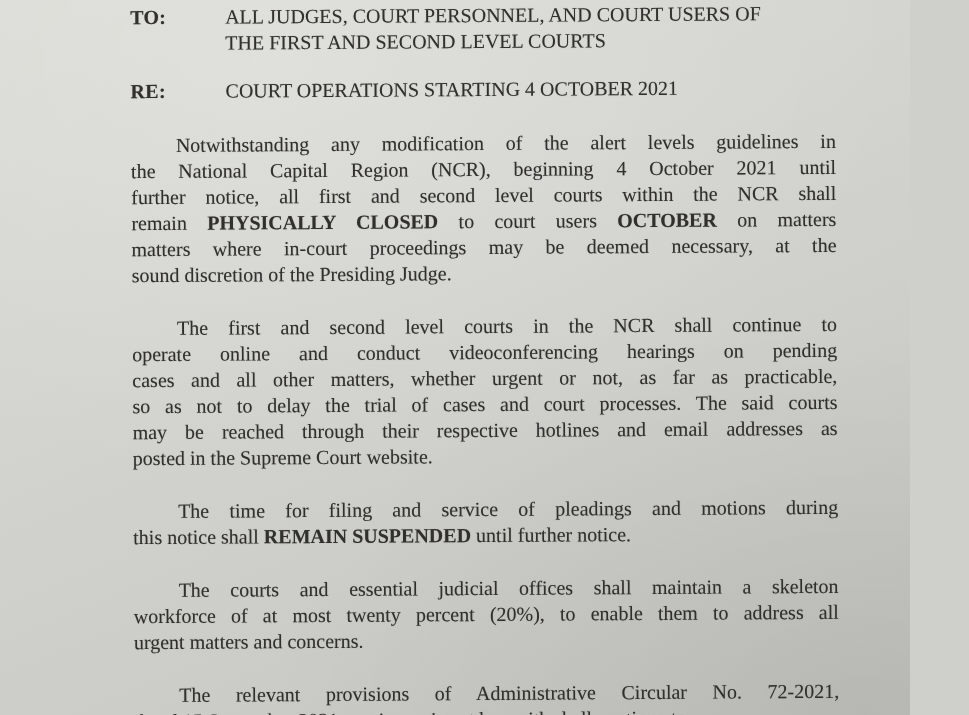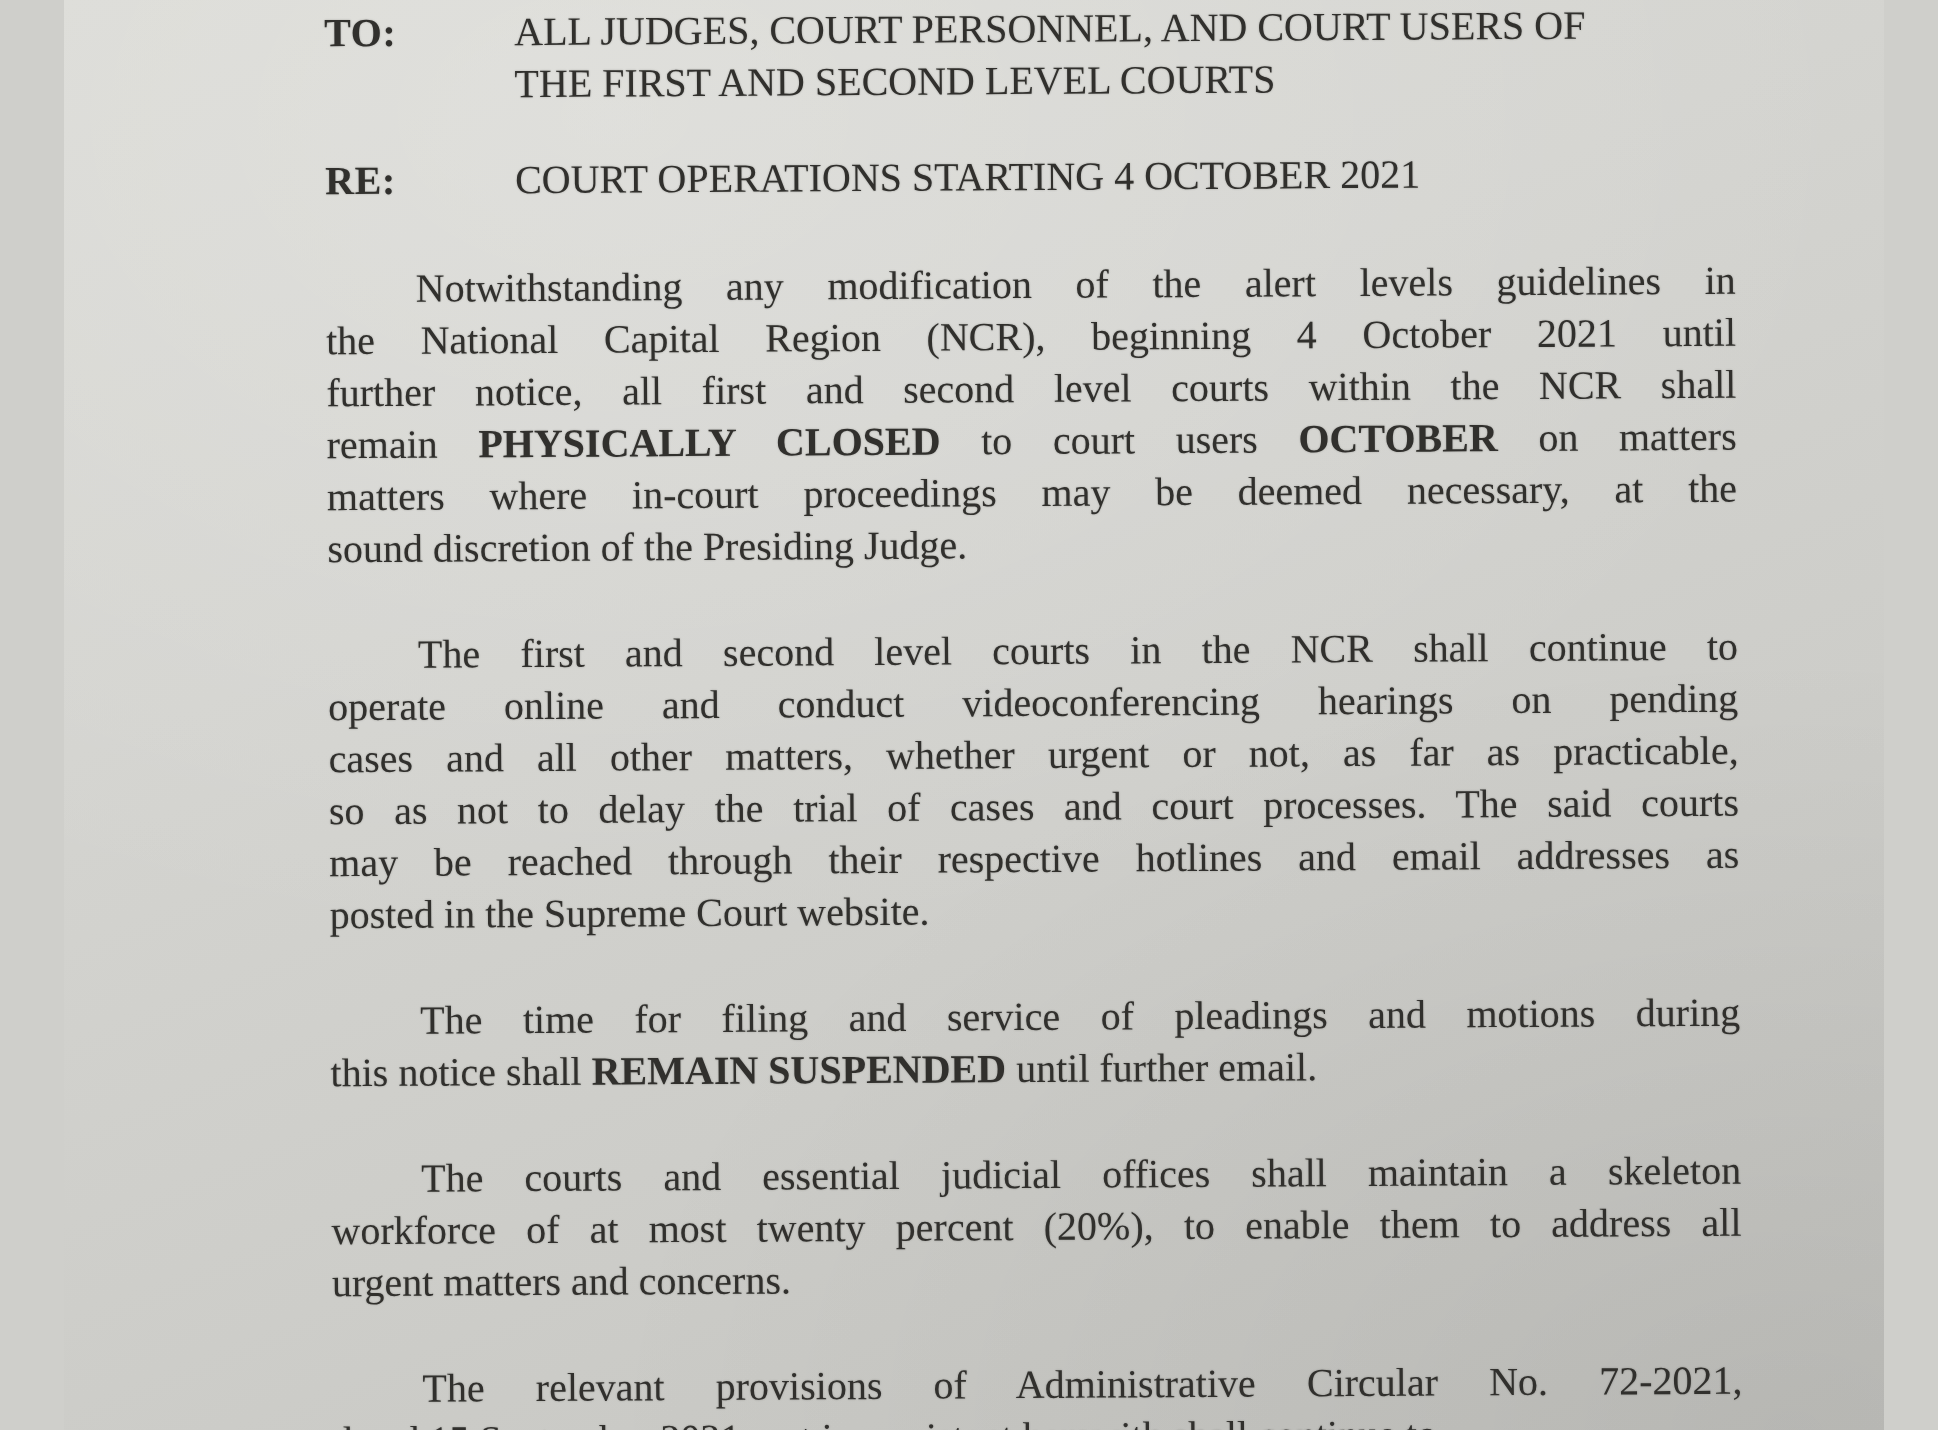--- a/index.html
+++ b/index.html
@@ -6,21 +6,20 @@
   body {
     width: 969px; height: 715px; overflow: hidden;
     background: #cfcfcb;
   }
   .page {
     position: relative; width: 910px; height: 715px; overflow: hidden;
     background:
       radial-gradient(ellipse 140% 120% at 30% 8%, rgba(255,255,255,0.20) 0%, rgba(255,255,255,0) 50%),
       radial-gradient(ellipse 120% 100% at 95% 100%, rgba(0,0,0,0.07) 0%, rgba(0,0,0,0) 55%),
       linear-gradient(158deg, #dadad5 0%, #d4d4d0 35%, #cdcdc9 65%, #c4c4c0 100%);
-    margin-left: 32px;
   }
   .doc {
     position: absolute; left: 130px; top: 2px; width: 705px;
     transform: rotate(-0.35deg); transform-origin: 50% 0;
     font-family: "Liberation Serif", "DejaVu Serif", serif;
     font-size: 20px; line-height: 26px; color: #31302d;
     text-shadow: 0 0 1px rgba(49,48,45,0.33);
   }
   .memo-row { display: flex; }
   .memo-row.to { margin-bottom: 22px; }
@@ -65,21 +64,21 @@
         <div class="paragraph">
           <div class="line first"><span>The first and second level courts in the NCR shall continue to</span></div>
           <div class="line"><span>operate online and conduct videoconferencing hearings on pending</span></div>
           <div class="line"><span>cases and all other matters, whether urgent or not, as far as practicable,</span></div>
           <div class="line"><span>so as not to delay the trial of cases and court processes. The said courts</span></div>
           <div class="line"><span>may be reached through their respective hotlines and email addresses as</span></div>
           <div class="line last"><span>posted in the Supreme Court website.</span></div>
         </div>
         <div class="paragraph">
           <div class="line first"><span>The time for filing and service of pleadings and motions during</span></div>
-          <div class="line last"><span>this notice shall </span><span class="bold">REMAIN SUSPENDED</span><span> until further email.</span></div>
+          <div class="line last"><span>this notice shall </span><span class="bold">REMAIN SUSPENDED</span><span> until further notice.</span></div>
         </div>
         <div class="paragraph">
           <div class="line first"><span>The courts and essential judicial offices shall maintain a skeleton</span></div>
           <div class="line"><span>workforce of at most twenty percent (20%), to enable them to address all</span></div>
           <div class="line last"><span>urgent matters and concerns.</span></div>
         </div>
         <div class="paragraph">
           <div class="line first"><span>The relevant provisions of Administrative Circular No. 72-2021,</span></div>
           <div class="line last"><span>dated 15 September 2021, not inconsistent herewith shall continue to</span></div>
         </div>

